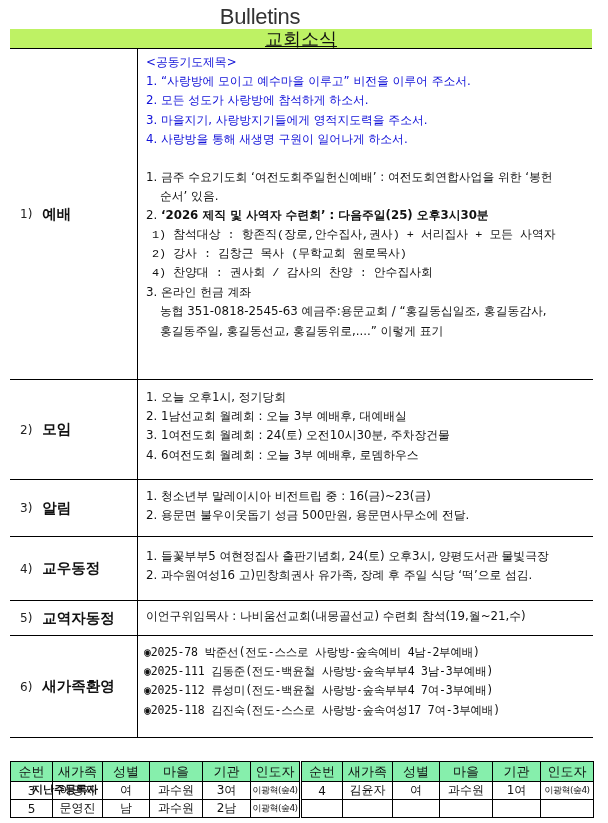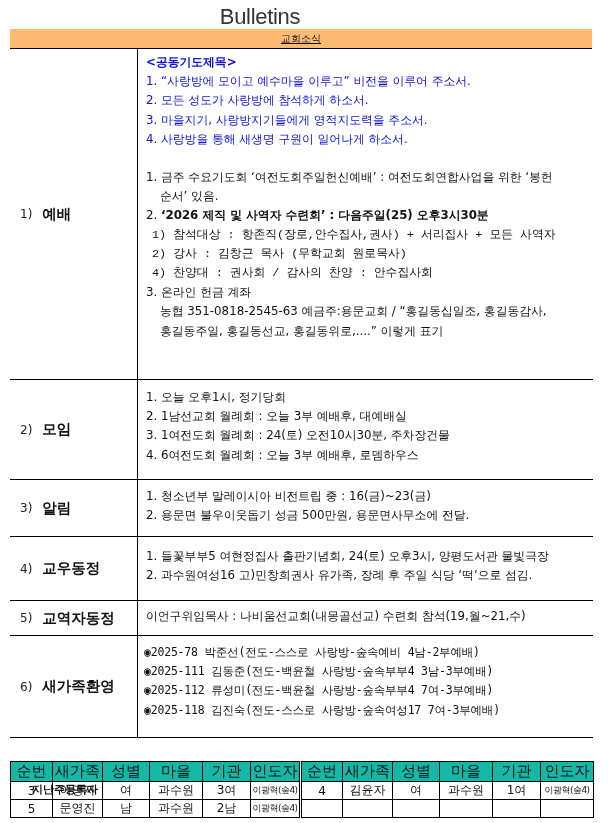--- a/index.html
+++ b/index.html
@@ -2,44 +2,44 @@
 <html><head>
 <meta charset="utf-8">
 <style>
   html, body { margin: 0; padding: 0; background: #ffffff; }
   body { width: 608px; height: 823px; position: relative; overflow: hidden;
          font-family: "DejaVu Sans", "Liberation Sans", sans-serif; color: #111; }
   .title { position: absolute; top: 4px; left: 0; width: 520px; text-align: center;
            font-family: "Liberation Sans", sans-serif; font-size: 22px; font-weight: 300;
            color: #333; letter-spacing: -0.3px; }
   .band { position: absolute; top: 29px; left: 10px; width: 582px; height: 19px;
-          background: #fdba74; border-bottom: 1.5px solid #000; text-align: center;
-          font-size: 10px; line-height: 19px; }
+          background: #bef264; border-bottom: 1.5px solid #000; text-align: center;
+          font-size: 18px; line-height: 19px; }
   .band span { text-decoration: underline; }
   .sections { position: absolute; top: 49px; left: 10px; width: 583px; }
   .row { display: flex; border-bottom: 1.3px solid #000; box-sizing: border-box; }
   .row-label { width: 128px; border-right: 1.3px solid #000; display: flex; align-items: center;
                padding-left: 10px; box-sizing: border-box; font-size: 13px; }
   .row-label .num { font-size: 12px; margin-right: 10px; color: #222; }
   .row-label .name { font-weight: bold; font-size: 14.5px; }
   .row-body { flex: 1; padding: 4px 0 4px 8px; font-size: 11.8px; line-height: 19.2px; }
   .line { white-space: nowrap; }
   .blue { color: #1010d8; }
-  .heading-blue { color: #1010d8; font-weight: bold; }
+  .heading-blue { color: #1010d8; font-weight: normal; }
   .indent-s { padding-left: 6px; font-family: Liberation Mono, monospace; }
   .indent2 { padding-left: 14px; }
   .bold { font-weight: bold; }
   .gap { height: 19px; }
   .newfam { font-family: "DejaVu Sans Mono", "Liberation Mono", monospace; font-size: 11.5px; letter-spacing: -0.2px; }
   .reg-title { position: absolute; top: 782px; left: 32px; font-size: 11px; font-weight: bold; }
   table.reg { position: absolute; top: 761px; left: 10px; width: 583px; border-collapse: collapse;
               font-size: 12px; table-layout: fixed; }
   table.reg td, table.reg th { border: 1px solid #000; height: 16px; padding: 0; text-align: center;
                                font-weight: normal; white-space: nowrap; overflow: hidden; }
-  table.reg th { background: #14b8a6; height: 19px; font-size: 15px; }
+  table.reg th { background: #86efac; height: 19px; font-size: 13px; }
   table.reg .split { border-left: 3px double #000; }
   table.reg .small { font-size: 9px; letter-spacing: -0.5px; margin-left: 12px; }
 </style>
 </head>
 <body>
 
 <div class="title">Bulletins</div>
 <div class="band">
   <span>교회소식</span>
 </div>

